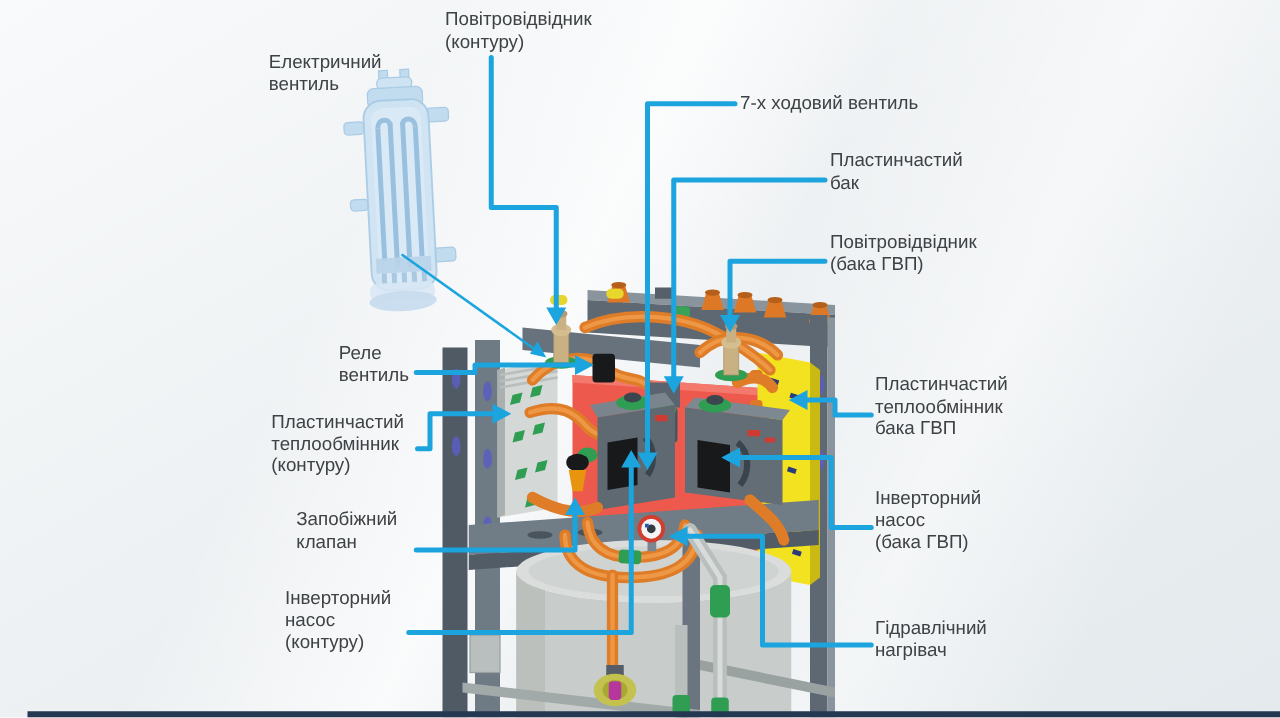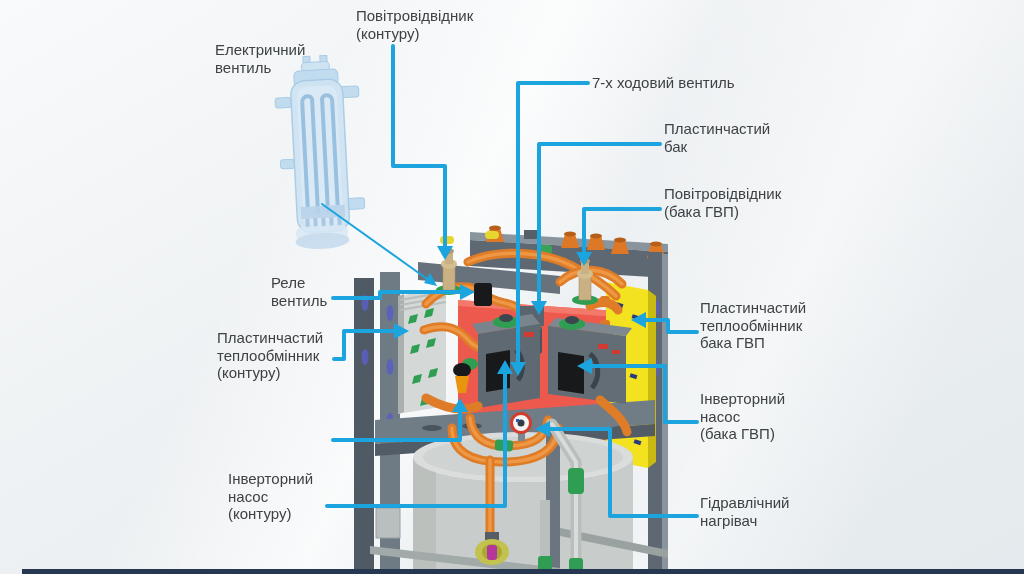--- a/index.html
+++ b/index.html
@@ -356,20 +356,24 @@
   </div>
   <div class="label" style="left:271px;top:274px">
     <span>Реле</span>
       <span>вентиль</span>
   </div>
   <div class="label" style="left:217px;top:329px">
     <span>Пластинчастий</span>
       <span>теплообмінник</span>
       <span>(контуру)</span>
   </div>
+  <div class="label" style="left:237px;top:407px">
+    <span>Запобіжний</span>
+      <span>клапан</span>
+  </div>
   <div class="label" style="left:228px;top:470px">
     <span>Інверторний</span>
       <span>насос</span>
       <span>(контуру)</span>
   </div>
 
   <div class="bottom-bar"></div>
 </div>
 
 </body></html>

